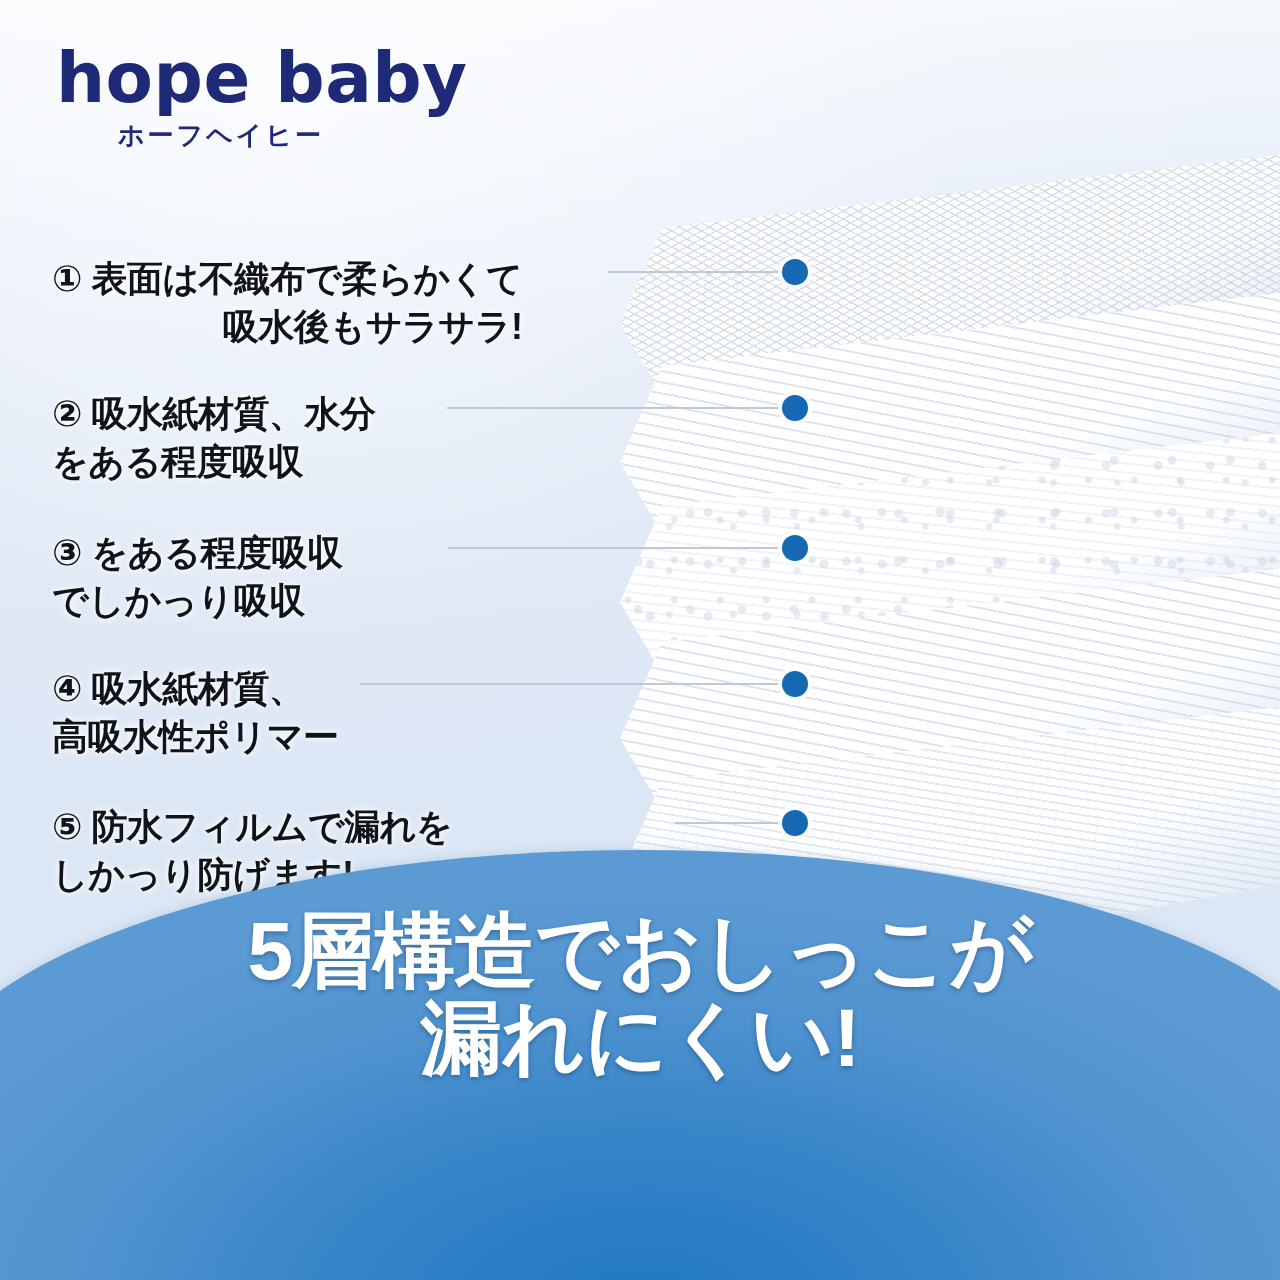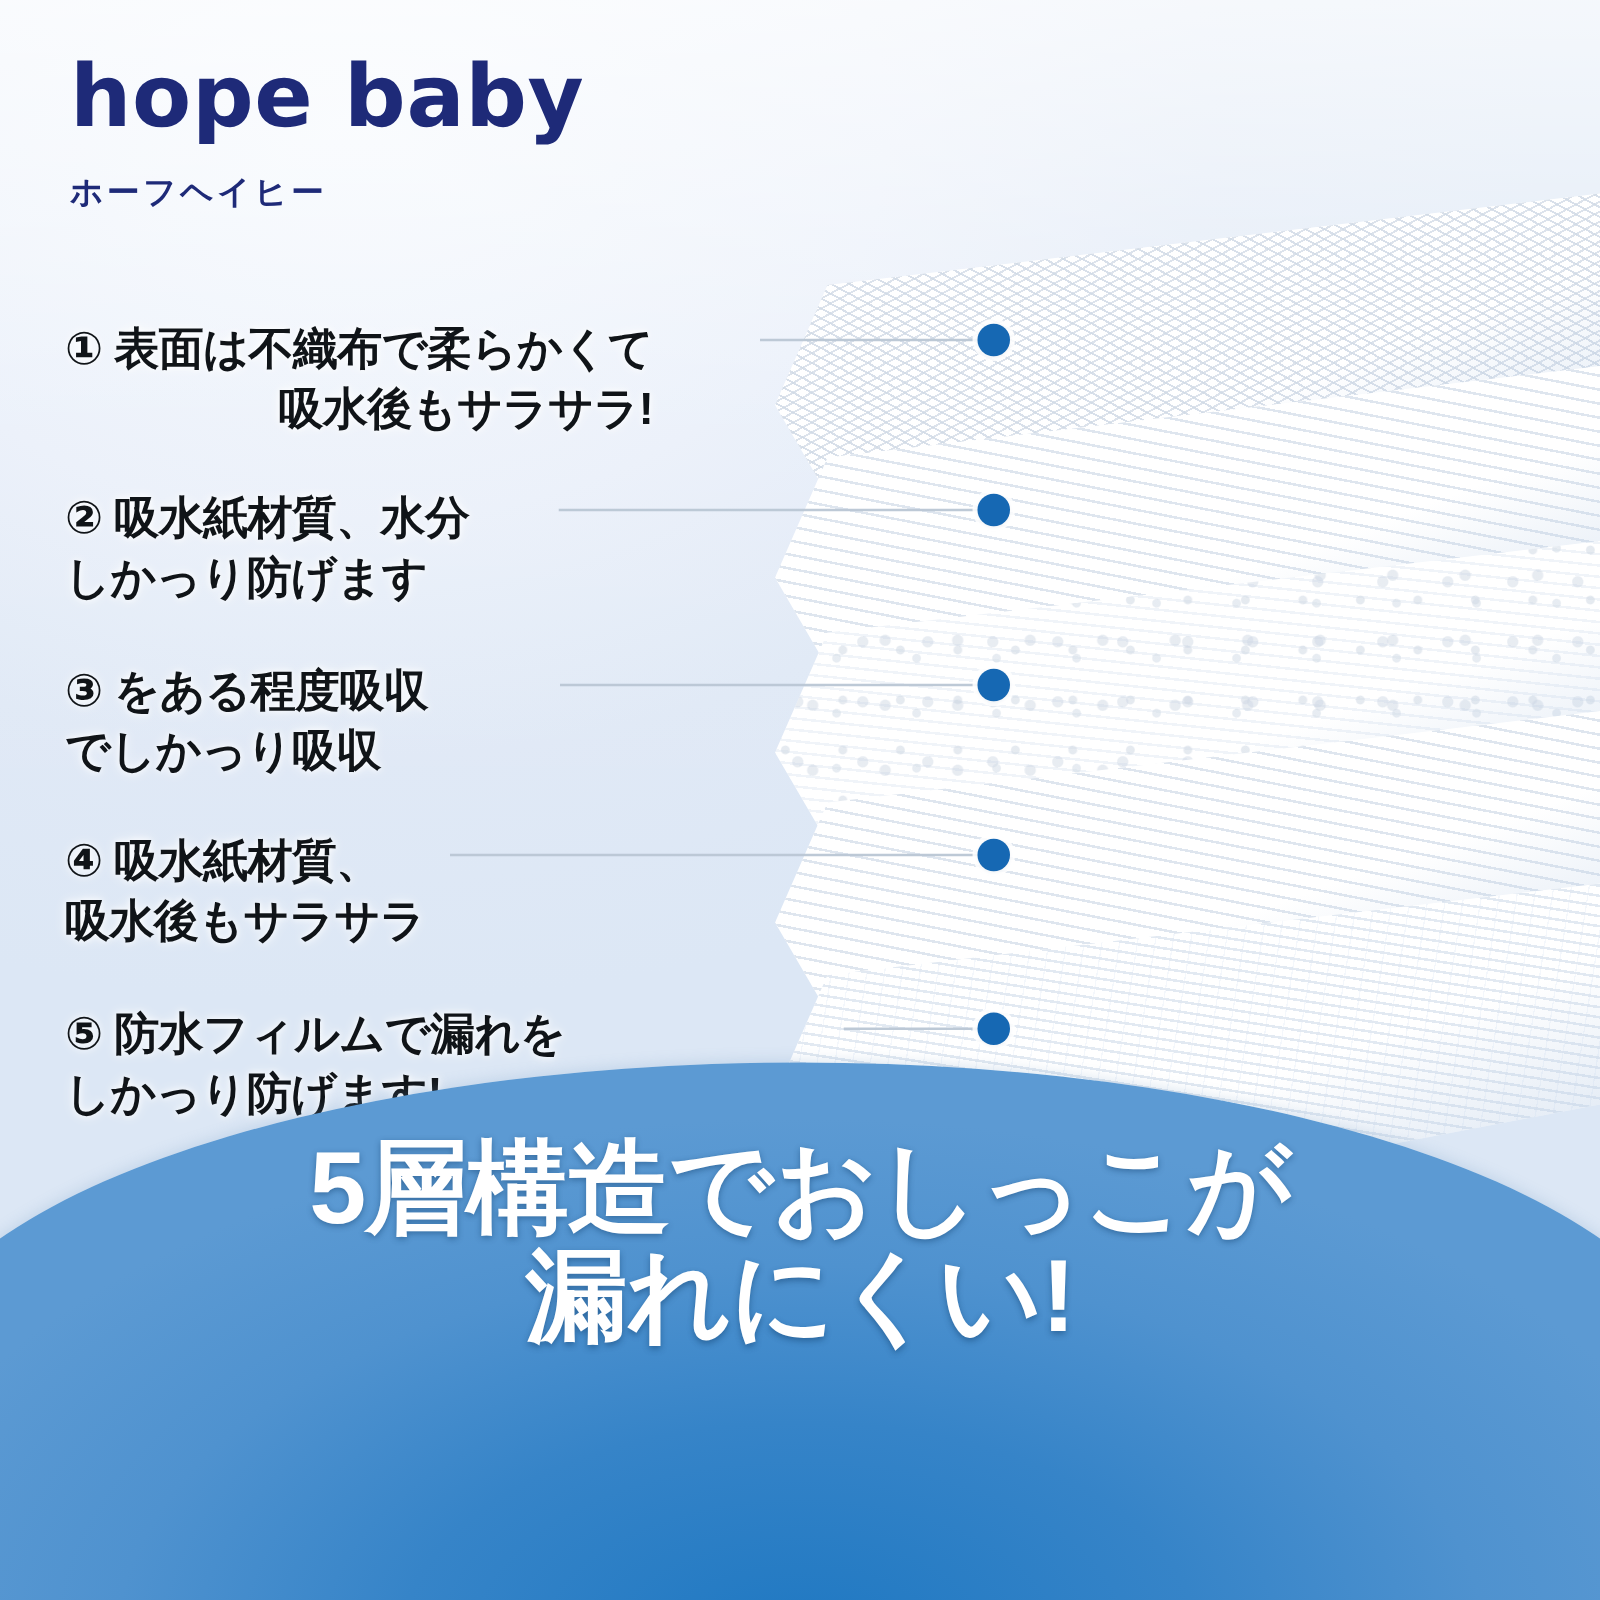--- a/index.html
+++ b/index.html
@@ -20,21 +20,21 @@
     background:linear-gradient(180deg,rgba(255,255,255,.70) 0%,rgba(255,255,255,.10) 26%,rgba(255,255,255,0) 52%);}
 
   
   .logo{position:absolute;left:56px;top:44px;width:330px;}
   .logo-word{
     font-family:"DejaVu Sans","Liberation Sans",sans-serif;
     font-size:69px;font-weight:700;letter-spacing:.5px;
     color:#1e2a78;line-height:1;white-space:nowrap;
   }
   .logo-kana{
-    margin-top:27px;text-align:left;
+    margin-top:9px;text-align:center;
     font-size:26px;font-weight:700;letter-spacing:3px;
     color:#1e2a78;line-height:1;white-space:nowrap;
   }
 
   
   .stack{position:absolute;left:620px;top:150px;width:700px;height:800px;}
   .layer{position:absolute;left:0;top:0;width:700px;height:330px;}
   .sheet{
     position:absolute;left:0;top:0;width:700px;height:300px;
     
@@ -144,25 +144,25 @@
 
   <div class="dot" style="left:782px;top:259px;"></div>
   <div class="dot" style="left:782px;top:395px;"></div>
   <div class="dot" style="left:782px;top:535px;"></div>
   <div class="dot" style="left:782px;top:671px;"></div>
   <div class="dot" style="left:782px;top:810px;"></div>
 
   <div class="callout" style="top:255px;text-align:right;">① 表面は不織布で柔らかくて
 吸水後もサラサラ!</div>
   <div class="callout" style="top:390px;">② 吸水紙材質、水分
-しかっり防げます</div>
+をある程度吸収</div>
   <div class="callout" style="top:529px;">③ をある程度吸収
 でしかっり吸収</div>
   <div class="callout" style="top:665px;">④ 吸水紙材質、
-吸水後もサラサラ</div>
+高吸水性ポリマー</div>
   <div class="callout" style="top:803px;">⑤ 防水フィルムで漏れを
 しかっり防げます!</div>
 
   <div class="band">
     <div class="band-inner">
       <div class="headline">
         <span>5層構造でおしっこが</span>
         <span class="l2">漏れにくい!</span>
       </div>
     </div>

